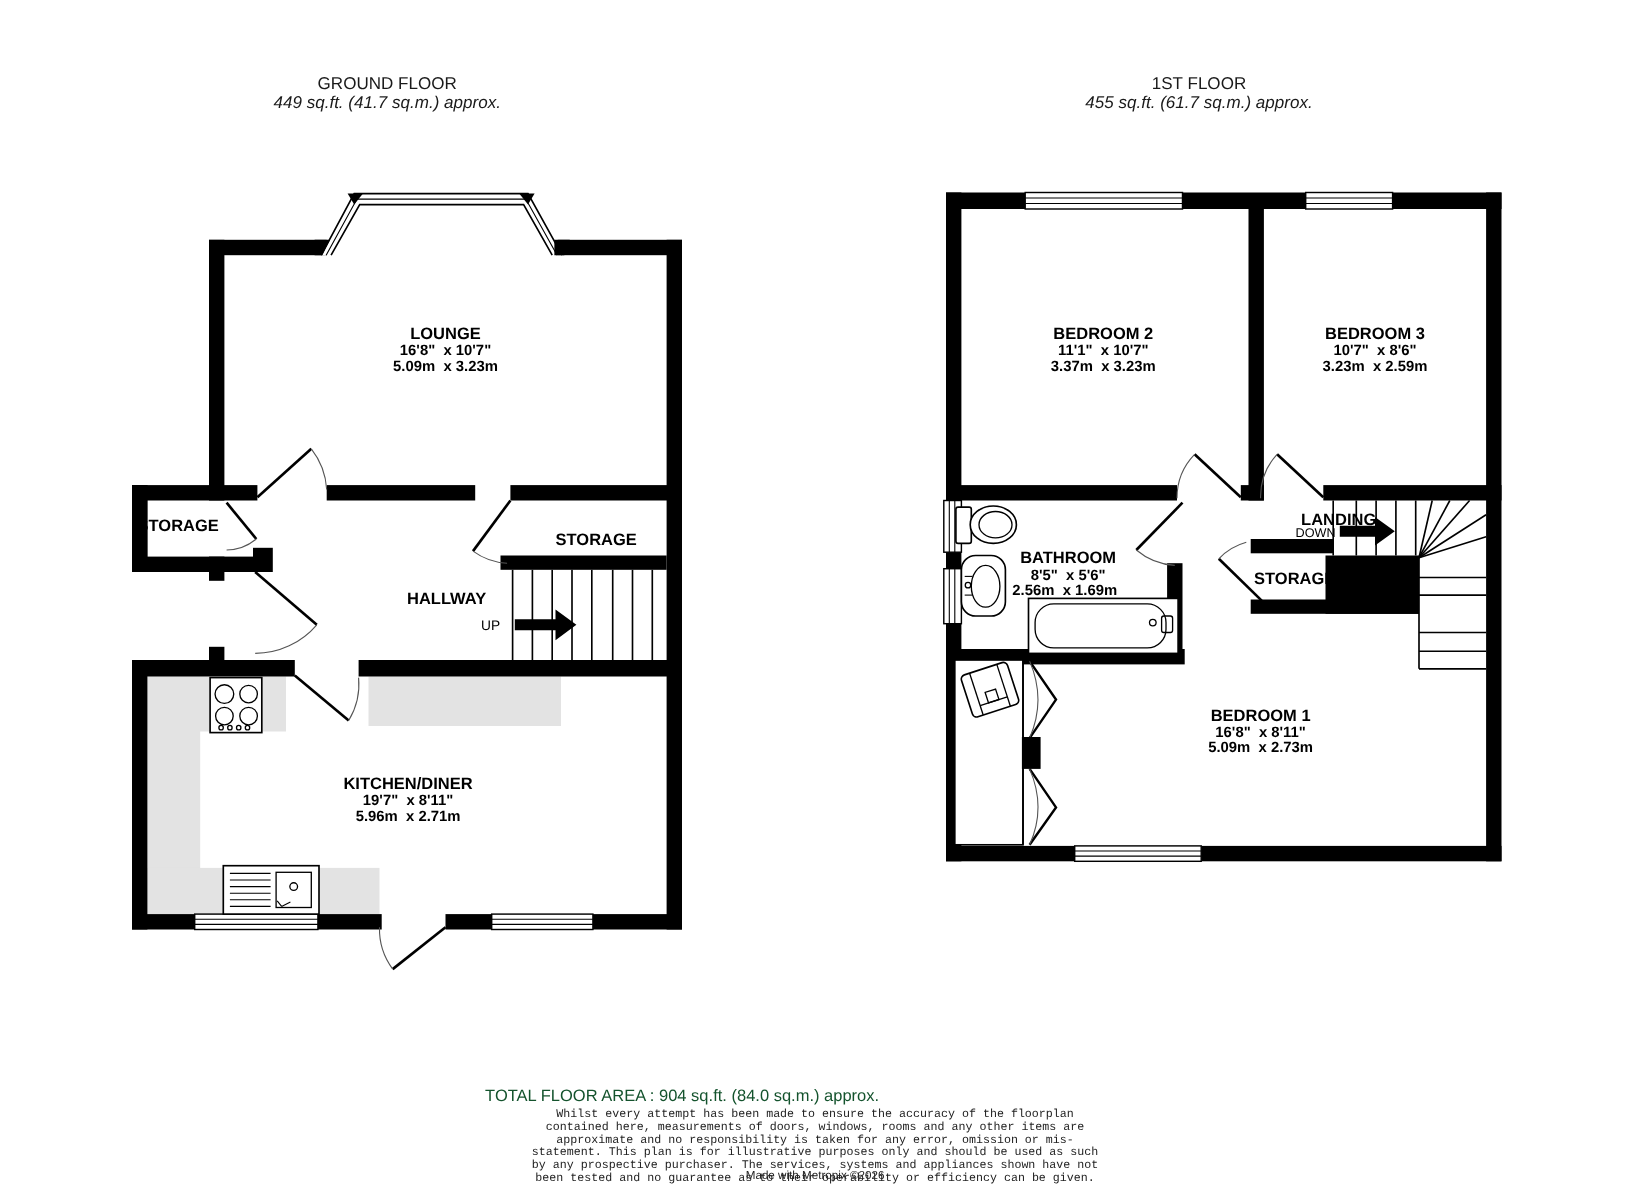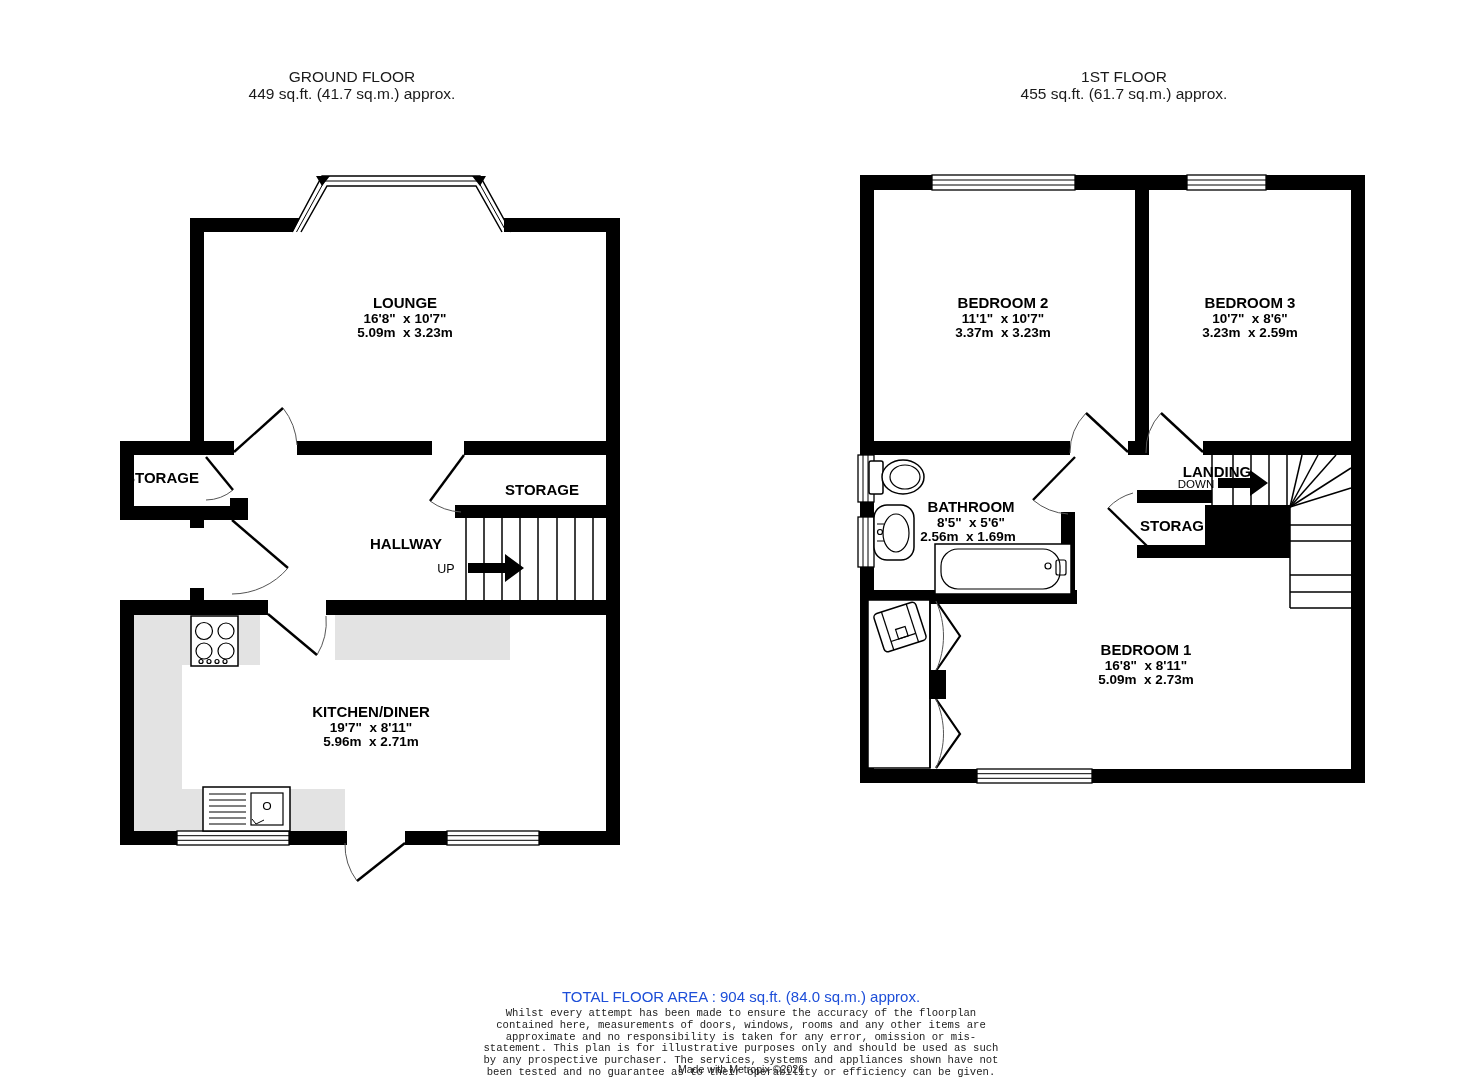--- a/index.html
+++ b/index.html
@@ -1,22 +1,22 @@
 <!DOCTYPE html>
 <html><head>
 <meta charset="utf-8">
 <style>
   html,body{margin:0;padding:0;background:#ffffff;}
   .page{position:relative;width:1482px;height:1080px;background:#ffffff;
         font-family:"Liberation Sans",sans-serif;color:#000;overflow:hidden;}
   .plan-svg{position:absolute;left:0;top:0;}
   .floor-title{position:absolute;text-align:center;font-size:15.5px;line-height:17px;color:#1a1a1a;}
   .floor-title .t1{font-size:15.5px;margin-top:32px;}
-  .floor-title .t2{font-size:15.5px;}
-  .footer-total{position:absolute;left:441px;top:988px;width:600px;text-align:center;font-size:15px;color:#1d4ed8;}
+  .floor-title .t2{font-size:15.5px;font-style:italic;}
+  .footer-total{position:absolute;left:441px;top:988px;width:600px;text-align:left;font-size:15px;color:#14532d;}
   .footer-disclaimer{position:absolute;left:478px;top:1008px;width:526px;text-align:center;
                      font-size:10.6px;line-height:11.8px;color:#222;font-family:Liberation Mono, monospace;}
   .footer-credit{position:absolute;left:441px;top:1063px;width:600px;text-align:center;
                  font-size:10.6px;color:#222;}
   
   .wall{fill:#000000;stroke:none;}
   .win{fill:#ffffff;stroke:#000000;stroke-width:1.3;}
   .winline{stroke:#000000;stroke-width:1;fill:none;}
   .thin{stroke:#000000;stroke-width:1.5;fill:none;}
   .hair{stroke:#000000;stroke-width:1;fill:none;}
@@ -34,21 +34,21 @@
 </style>
 </head>
 <body>
 
 <div class="page">
 
   <div class="floor-title" style="left:152px;top:36px;width:400px;">
     <div class="t1">GROUND FLOOR</div>
     <div class="t2">449 sq.ft. (41.7 sq.m.) approx.</div>
   </div>
-  <div class="floor-title" style="left:924px;top:36px;width:400px;">
+  <div class="floor-title" style="left:890px;top:36px;width:400px;">
     <div class="t1">1ST FLOOR</div>
     <div class="t2">455 sq.ft. (61.7 sq.m.) approx.</div>
   </div>
 
   <svg class="plan-svg" width="1482" height="1080" viewBox="0 0 1482 1080">
 
     <g>
 
       <g>
         <rect class="counter" x="134" y="615" width="126" height="50"></rect>

